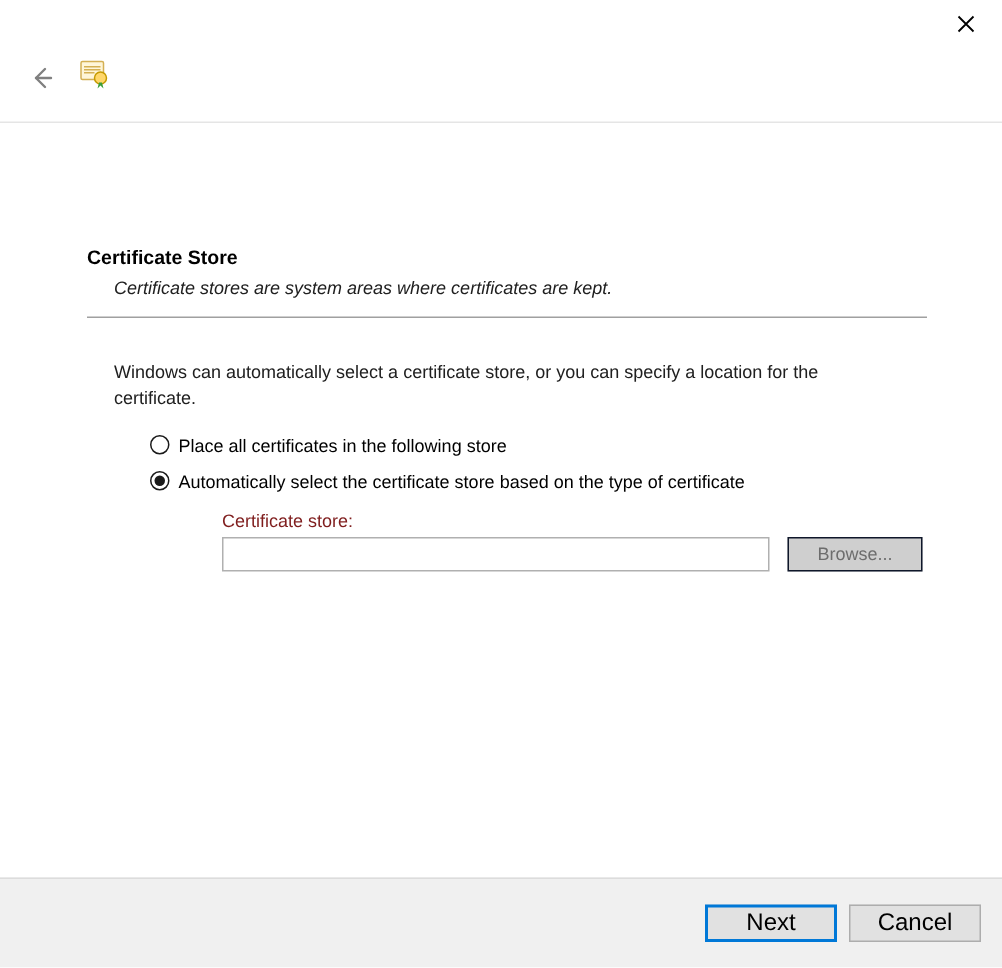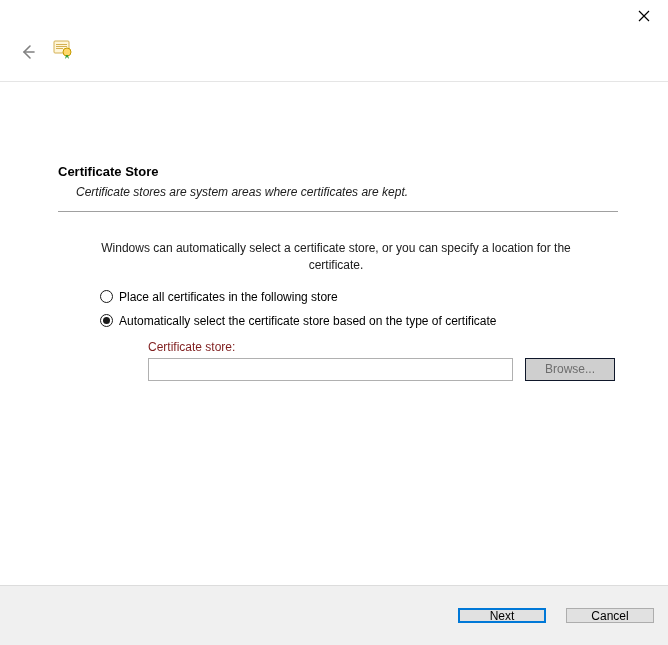--- a/index.html
+++ b/index.html
@@ -67,21 +67,20 @@
       margin: 0 0 28px 0;
       width: 100%;
     }
     .body-block { padding-left: 18px; }
     .body-text {
       font-size: 12px;
       color: #202020;
       line-height: 1.4;
       margin-bottom: 16px;
       max-width: 520px;
-      text-align: center;
     }
     .radios { padding-left: 24px; }
     .radio-row {
       display: flex; align-items: center;
       margin-bottom: 10px;
       cursor: default;
     }
     .radio-circle {
       width: 13px; height: 13px;
       border: 1px solid #1a1a1a;
@@ -127,24 +126,24 @@
     }
     .footer {
       position: absolute;
       bottom: 0; left: 0; width: 668px; height: 60px;
       background: #f0f0f0;
       border-top: 1px solid #dcdcdc;
       display: flex; align-items: center; justify-content: flex-end;
       padding-right: 14px;
     }
     .btn {
-      width: 88px; height: 15px;
-      font-family: inherit; font-size: 12px;
-      display: flex; align-items: center; justify-content: center;
-      margin-left: 20px;
+      width: 88px; height: 25px;
+      font-family: inherit; font-size: 16px;
+      display: flex; align-items: center; justify-content: center;
+      margin-left: 8px;
       cursor: default;
     }
     .btn-next {
       background: #e1e1e1;
       border: 2px solid #0078d7;
       color: #000;
     }
     .btn-cancel {
       background: #e1e1e1;
       border: 1px solid #adadad;

